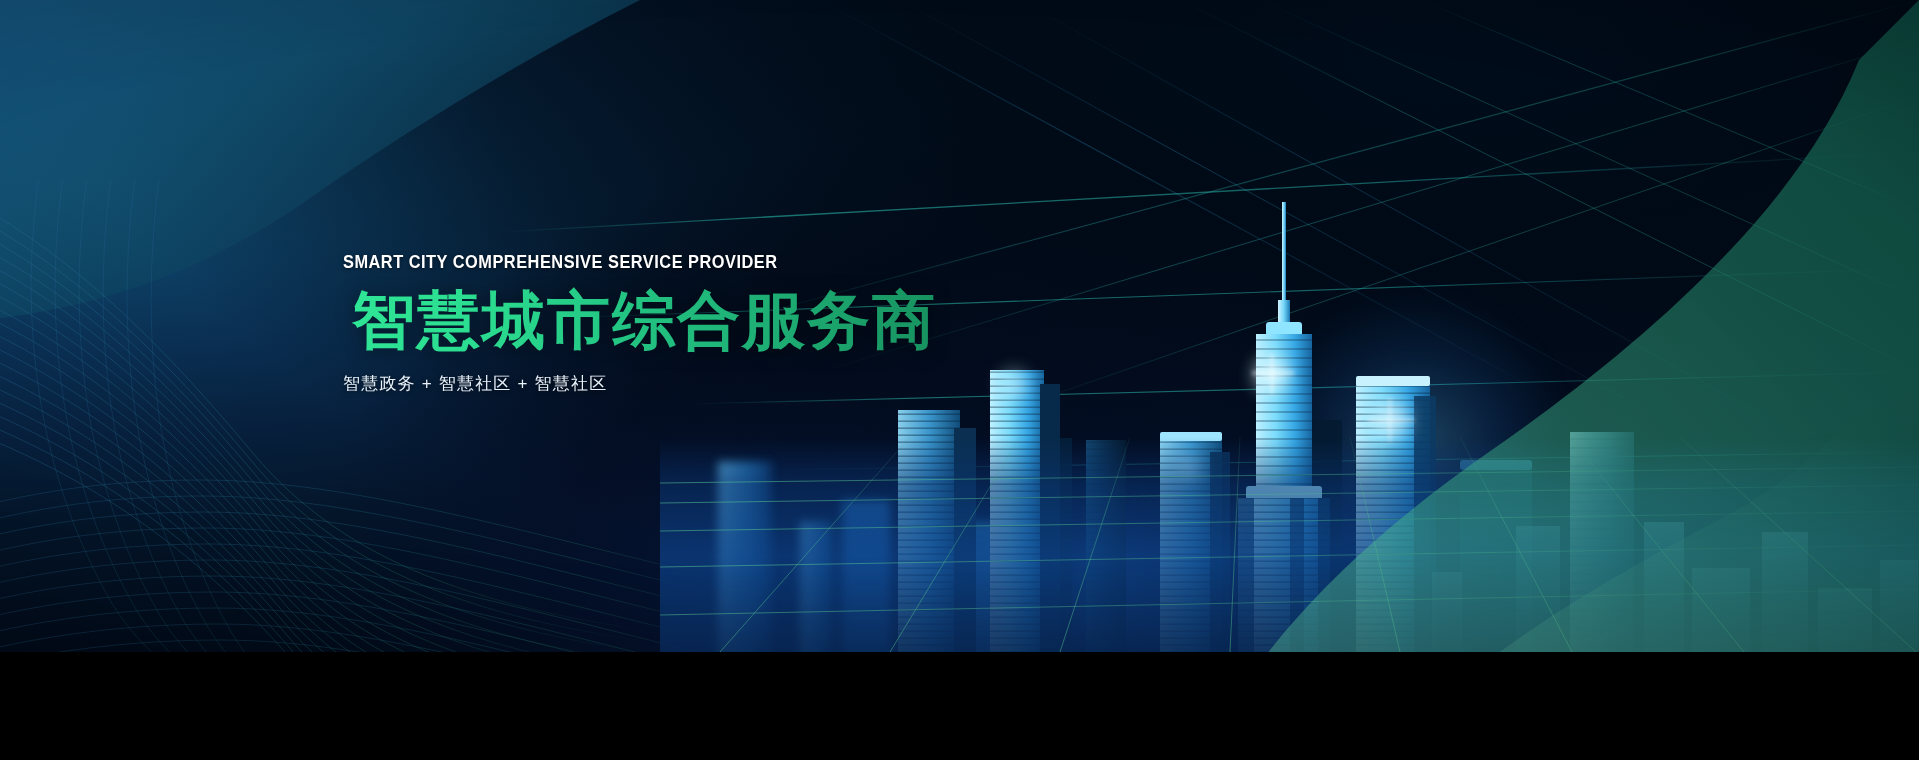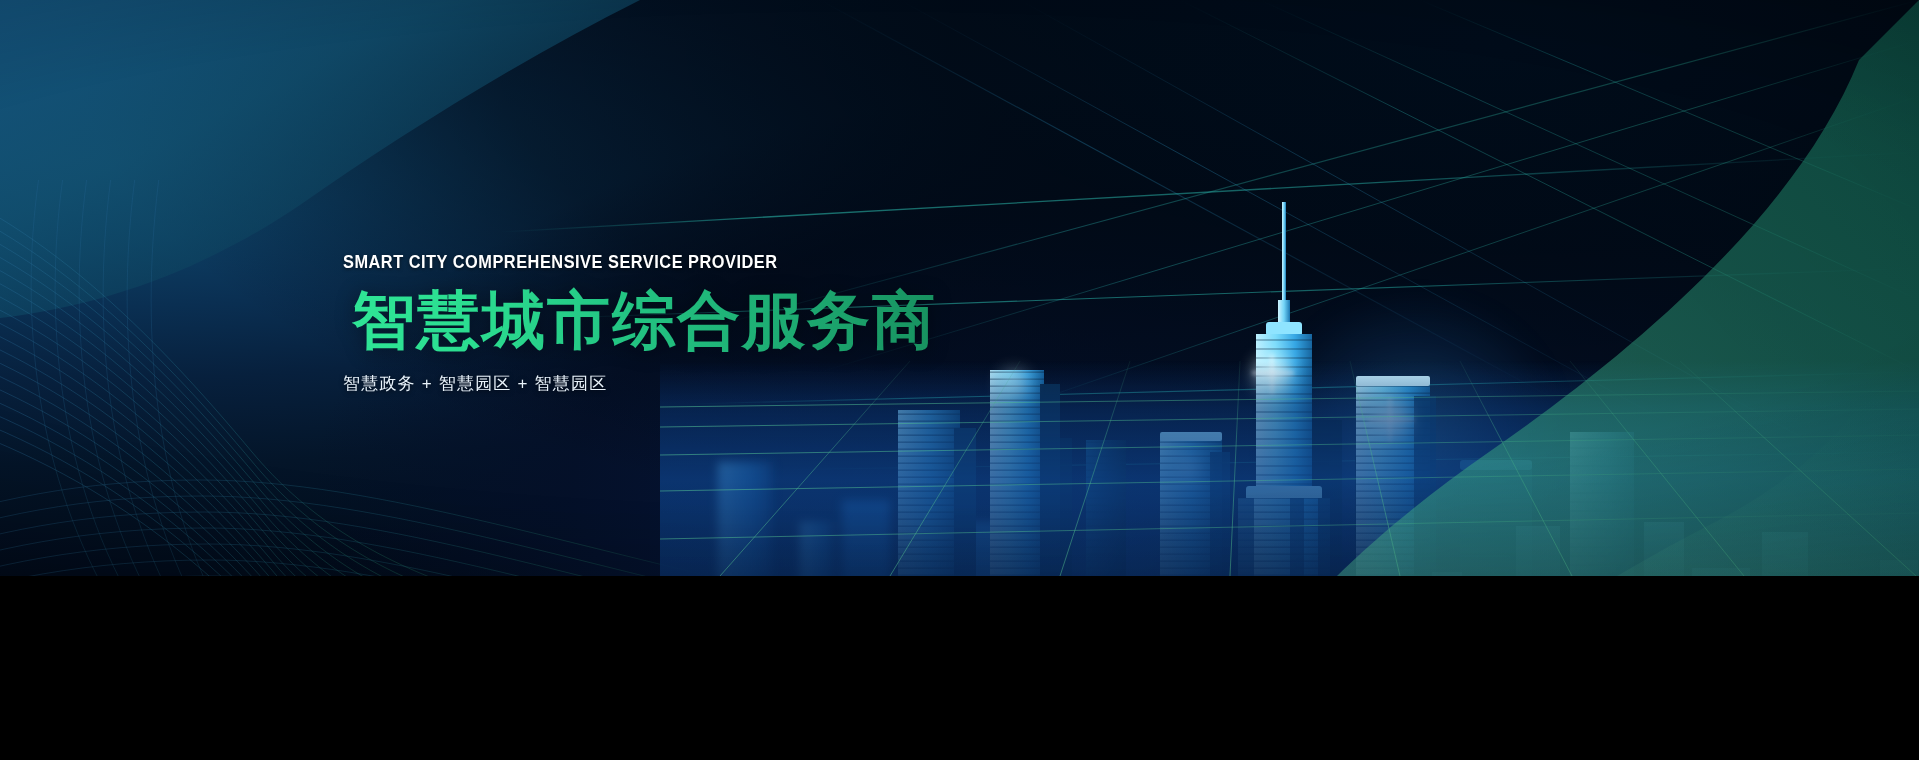--- a/index.html
+++ b/index.html
@@ -1,20 +1,20 @@
 <!DOCTYPE html>
 <html><head>
 <meta charset="utf-8">
 <style>
   html,body{margin:0;padding:0;background:#000;}
   body{font-family:"Liberation Sans","DejaVu Sans",sans-serif;}
 
   .banner{
     position:relative;
-    width:1919px;height:576px;
+    width:1919px;height:652px;
     overflow:hidden;
     background:#030b1a;
   }
 
   
   .bg-base{
     position:absolute;inset:0;
     background:
       radial-gradient(130% 115% at 4% 28%, #13496e 0%, #0d3e63 12%, #0a2f52 22%, #07203d 33%, #041529 46%, #020c1c 62%, #01060f 80%);
   }
@@ -437,16 +437,16 @@
       <path d="M760,0 L760,760 L40,760 C90,660 180,556 330,452 C480,348 640,210 700,60 Z" fill="url(#gc)"></path>
       <path d="M760,300 L760,760 L210,760 C300,672 420,592 560,520 C660,468 726,392 760,300 Z" fill="url(#gc2)"></path>
     </svg>
   </div>
 
   <div class="vignette"></div>
 
   <div class="copy">
     <div class="eyebrow">SMART CITY COMPREHENSIVE SERVICE PROVIDER</div>
     <div class="headline">智慧城市综合服务商</div>
-    <div class="subline">智慧政务 + 智慧园区 + 智慧园区</div>
+    <div class="subline">智慧政务 + 智慧社区 + 智慧社区</div>
   </div>
 
 </div>
 
 </body></html>

